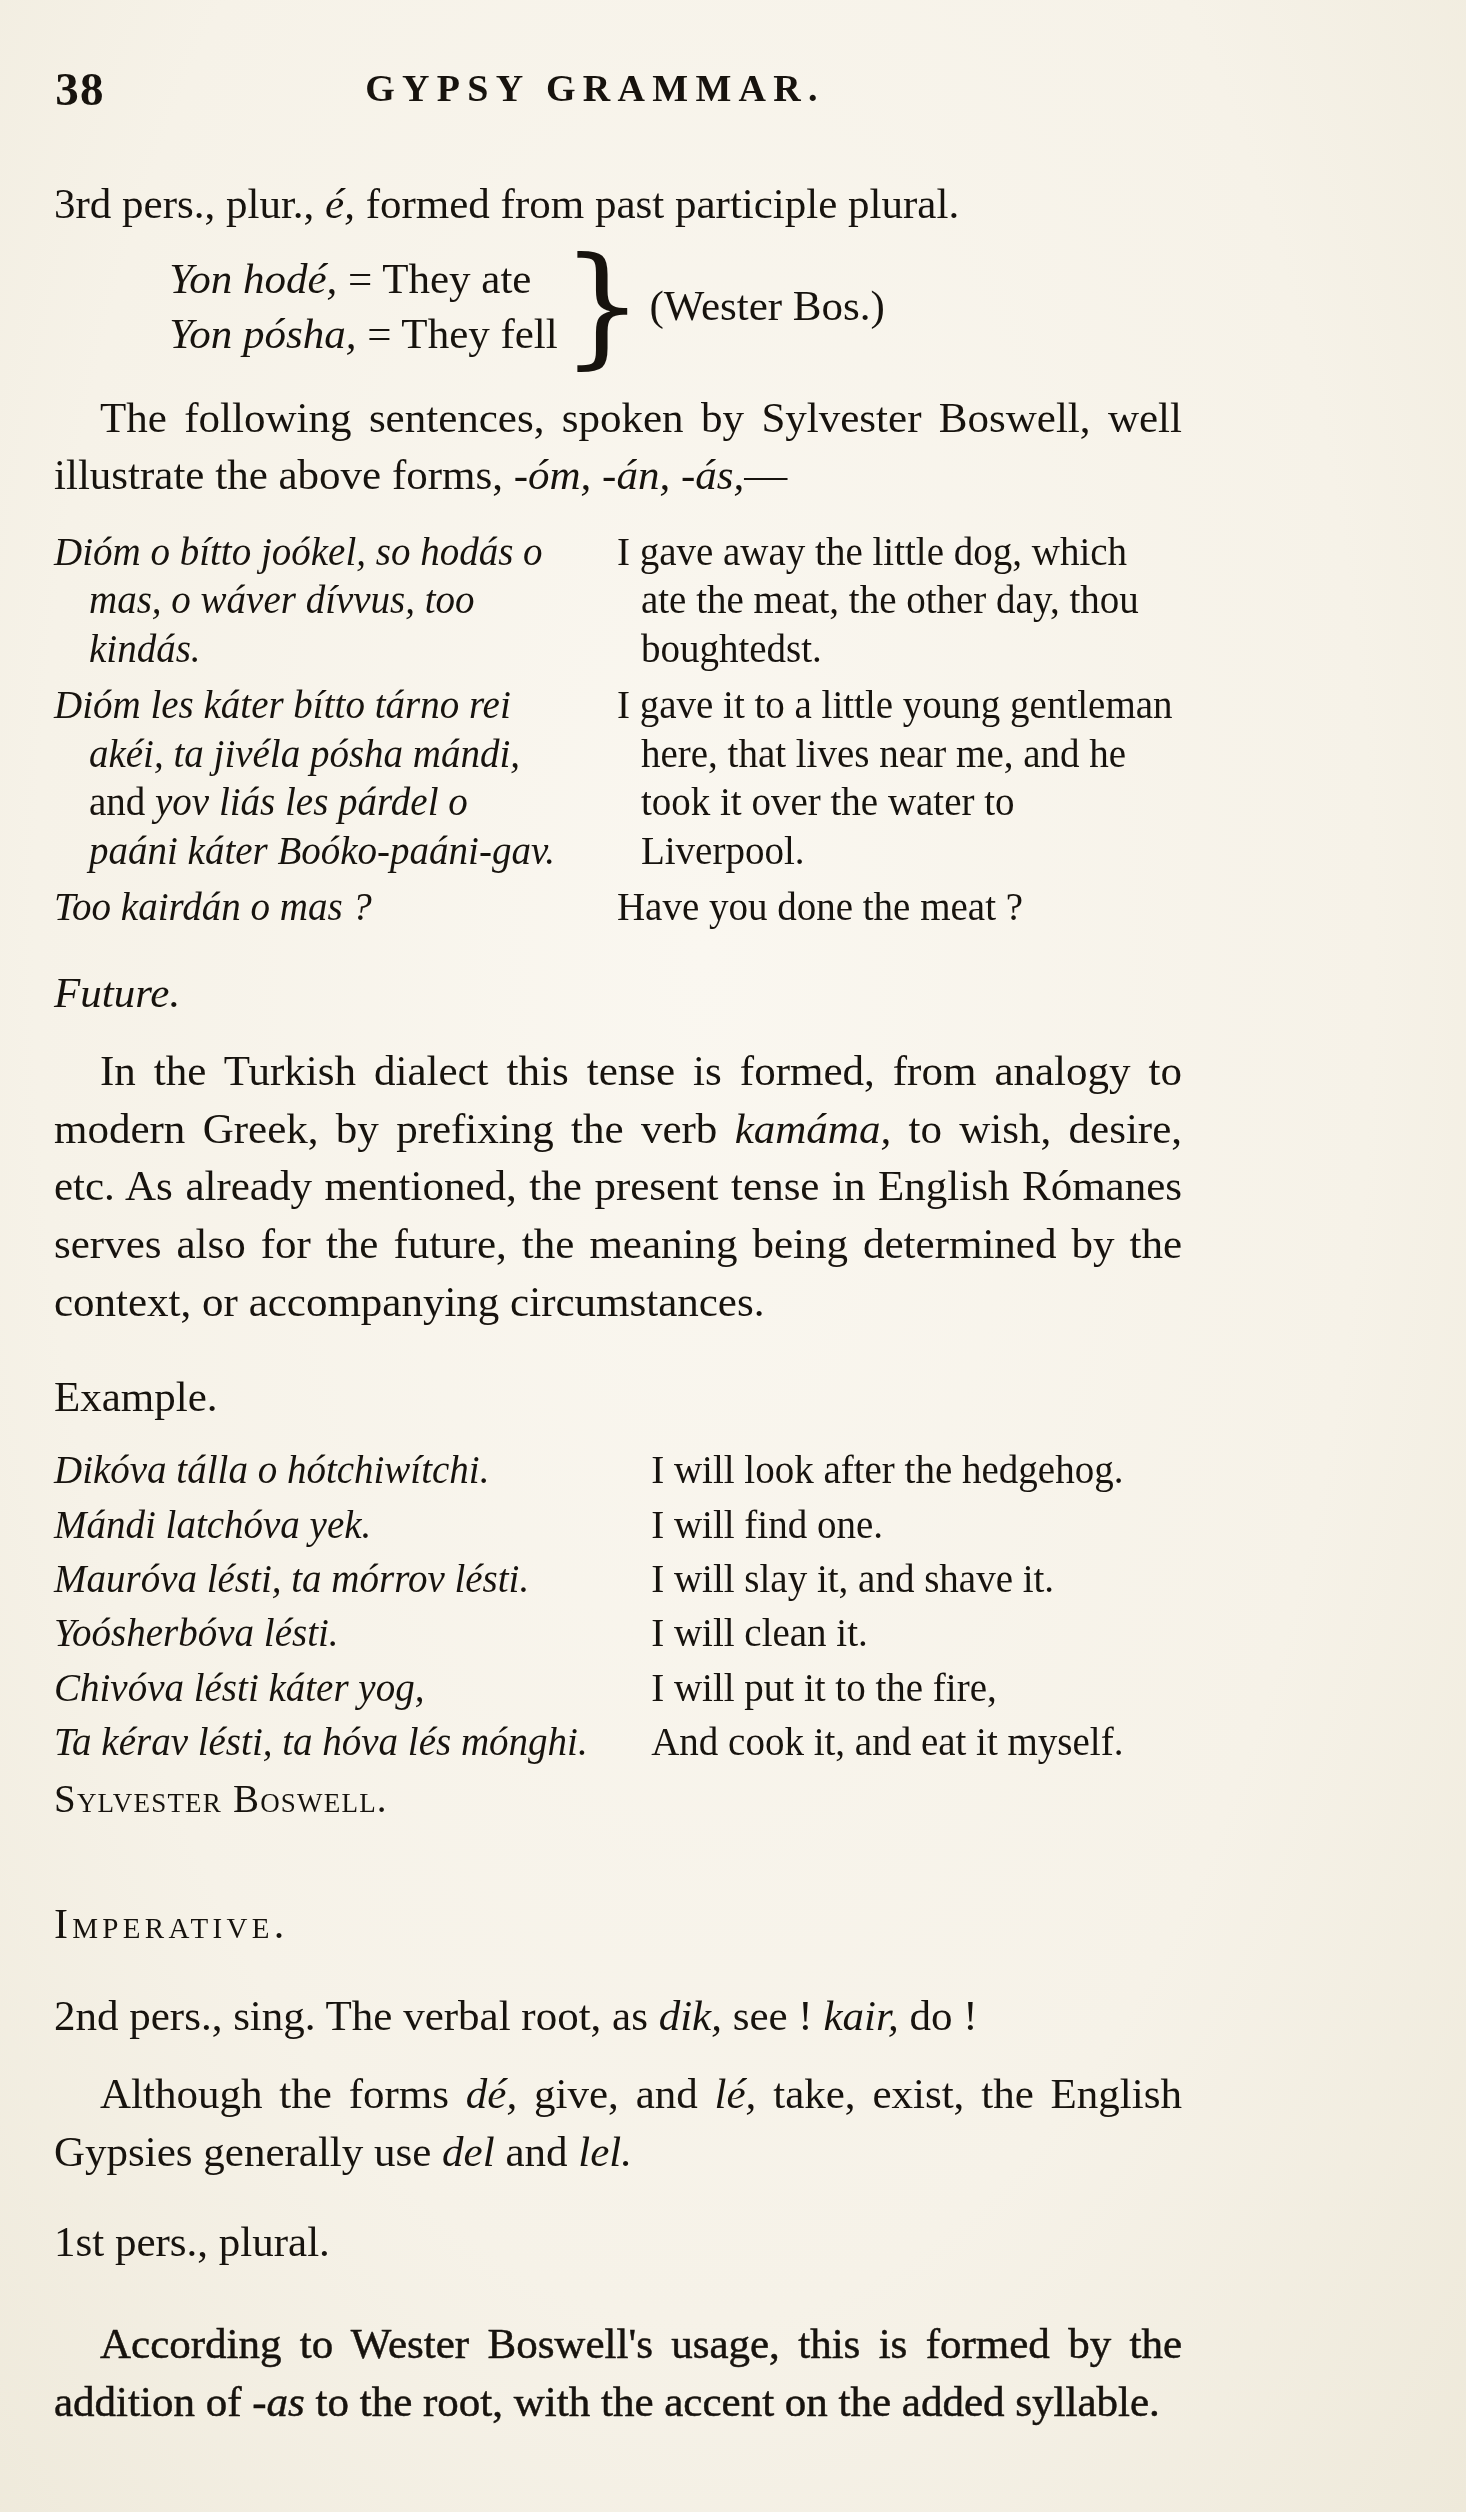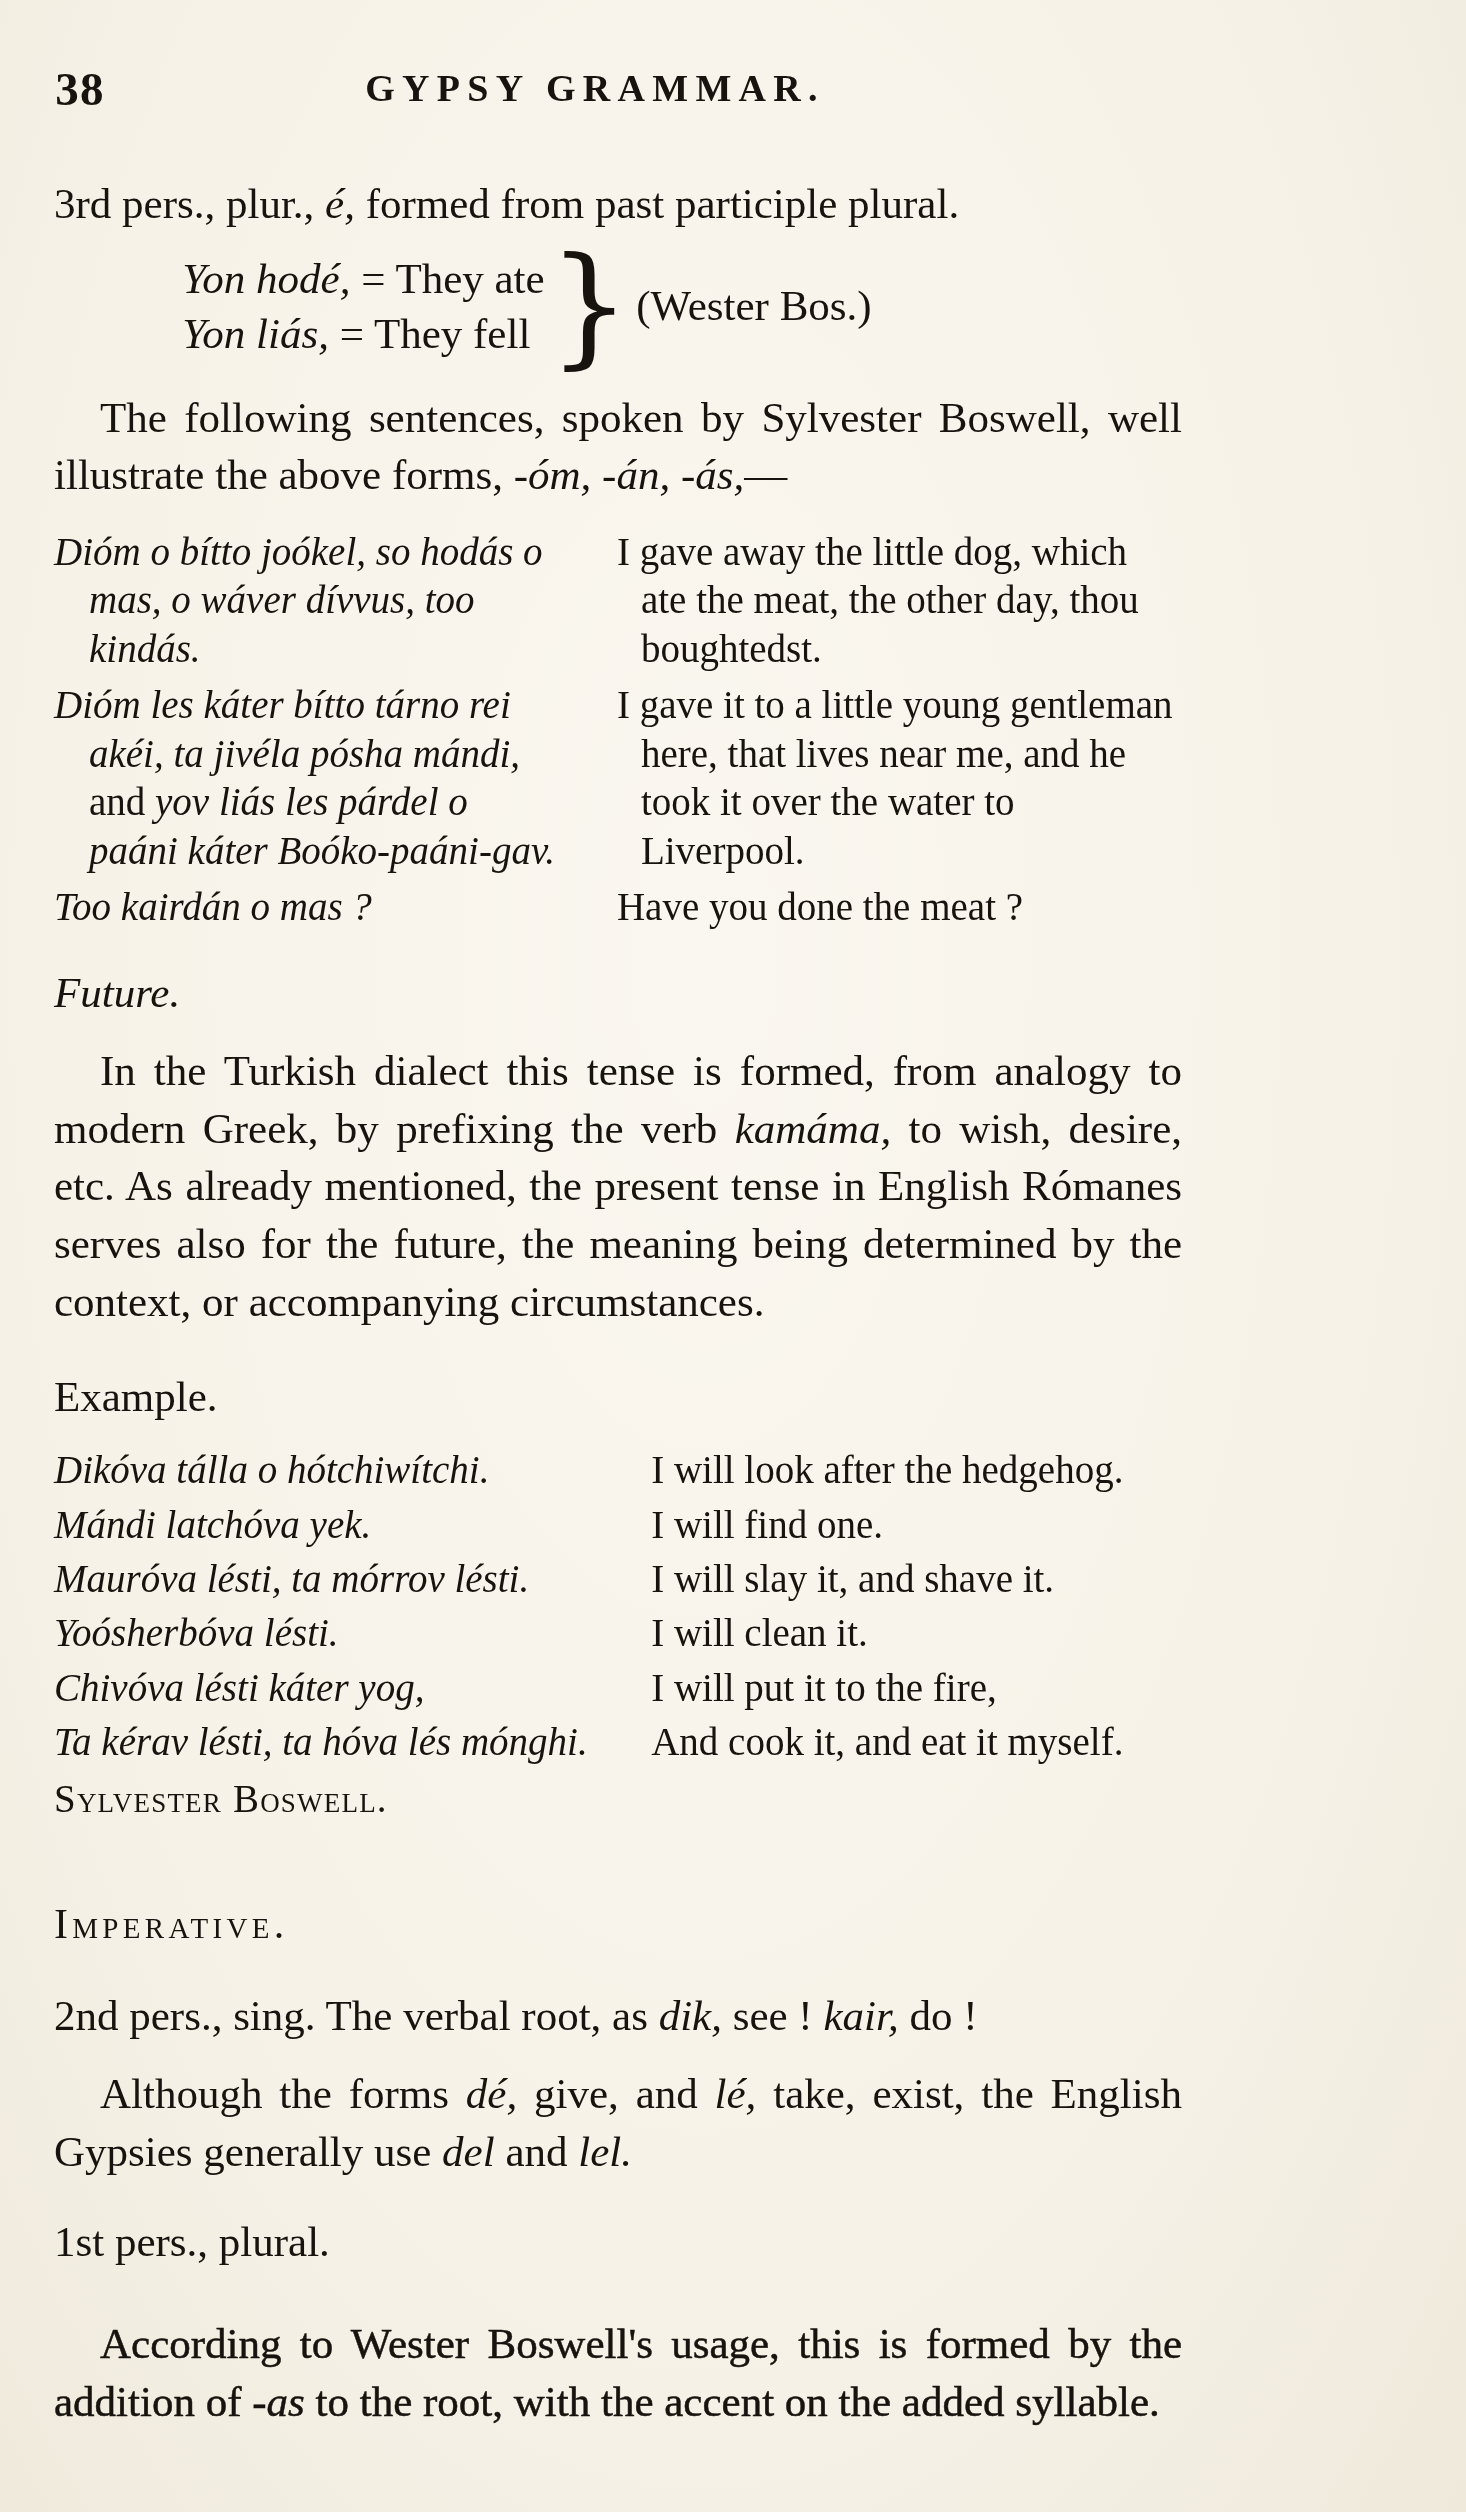--- a/index.html
+++ b/index.html
@@ -57,21 +57,21 @@
   <header class="pagehead">
     <span class="pagenum">38</span>
     <span class="runhead">GYPSY GRAMMAR.</span>
   </header>
 
   <p class="line">3rd pers., plur., <i>é,</i> formed from past participle plural.</p>
 
   <div class="couplet">
     <div class="couplet-lines">
       <div class="cline"><i>Yon hodé,</i> = They ate</div>
-      <div class="cline"><i>Yon liás,</i> = They fell</div>
+      <div class="cline"><i>Yon pósha,</i> = They fell</div>
     </div>
     <span class="brace">}</span>
     <span class="attribution-inline">(Wester Bos.)</span>
   </div>
 
   <p class="para">The following sentences, spoken by Sylvester Boswell, well illustrate the above forms, <i>-óm, -án, -ás,</i>—</p>
 
   <div class="rows sentences">
     <div class="row">
       <div class="gypsy"><i>Dióm o bítto joókel, so hodás o mas, o wáver dívvus, too kindás.</i></div>

